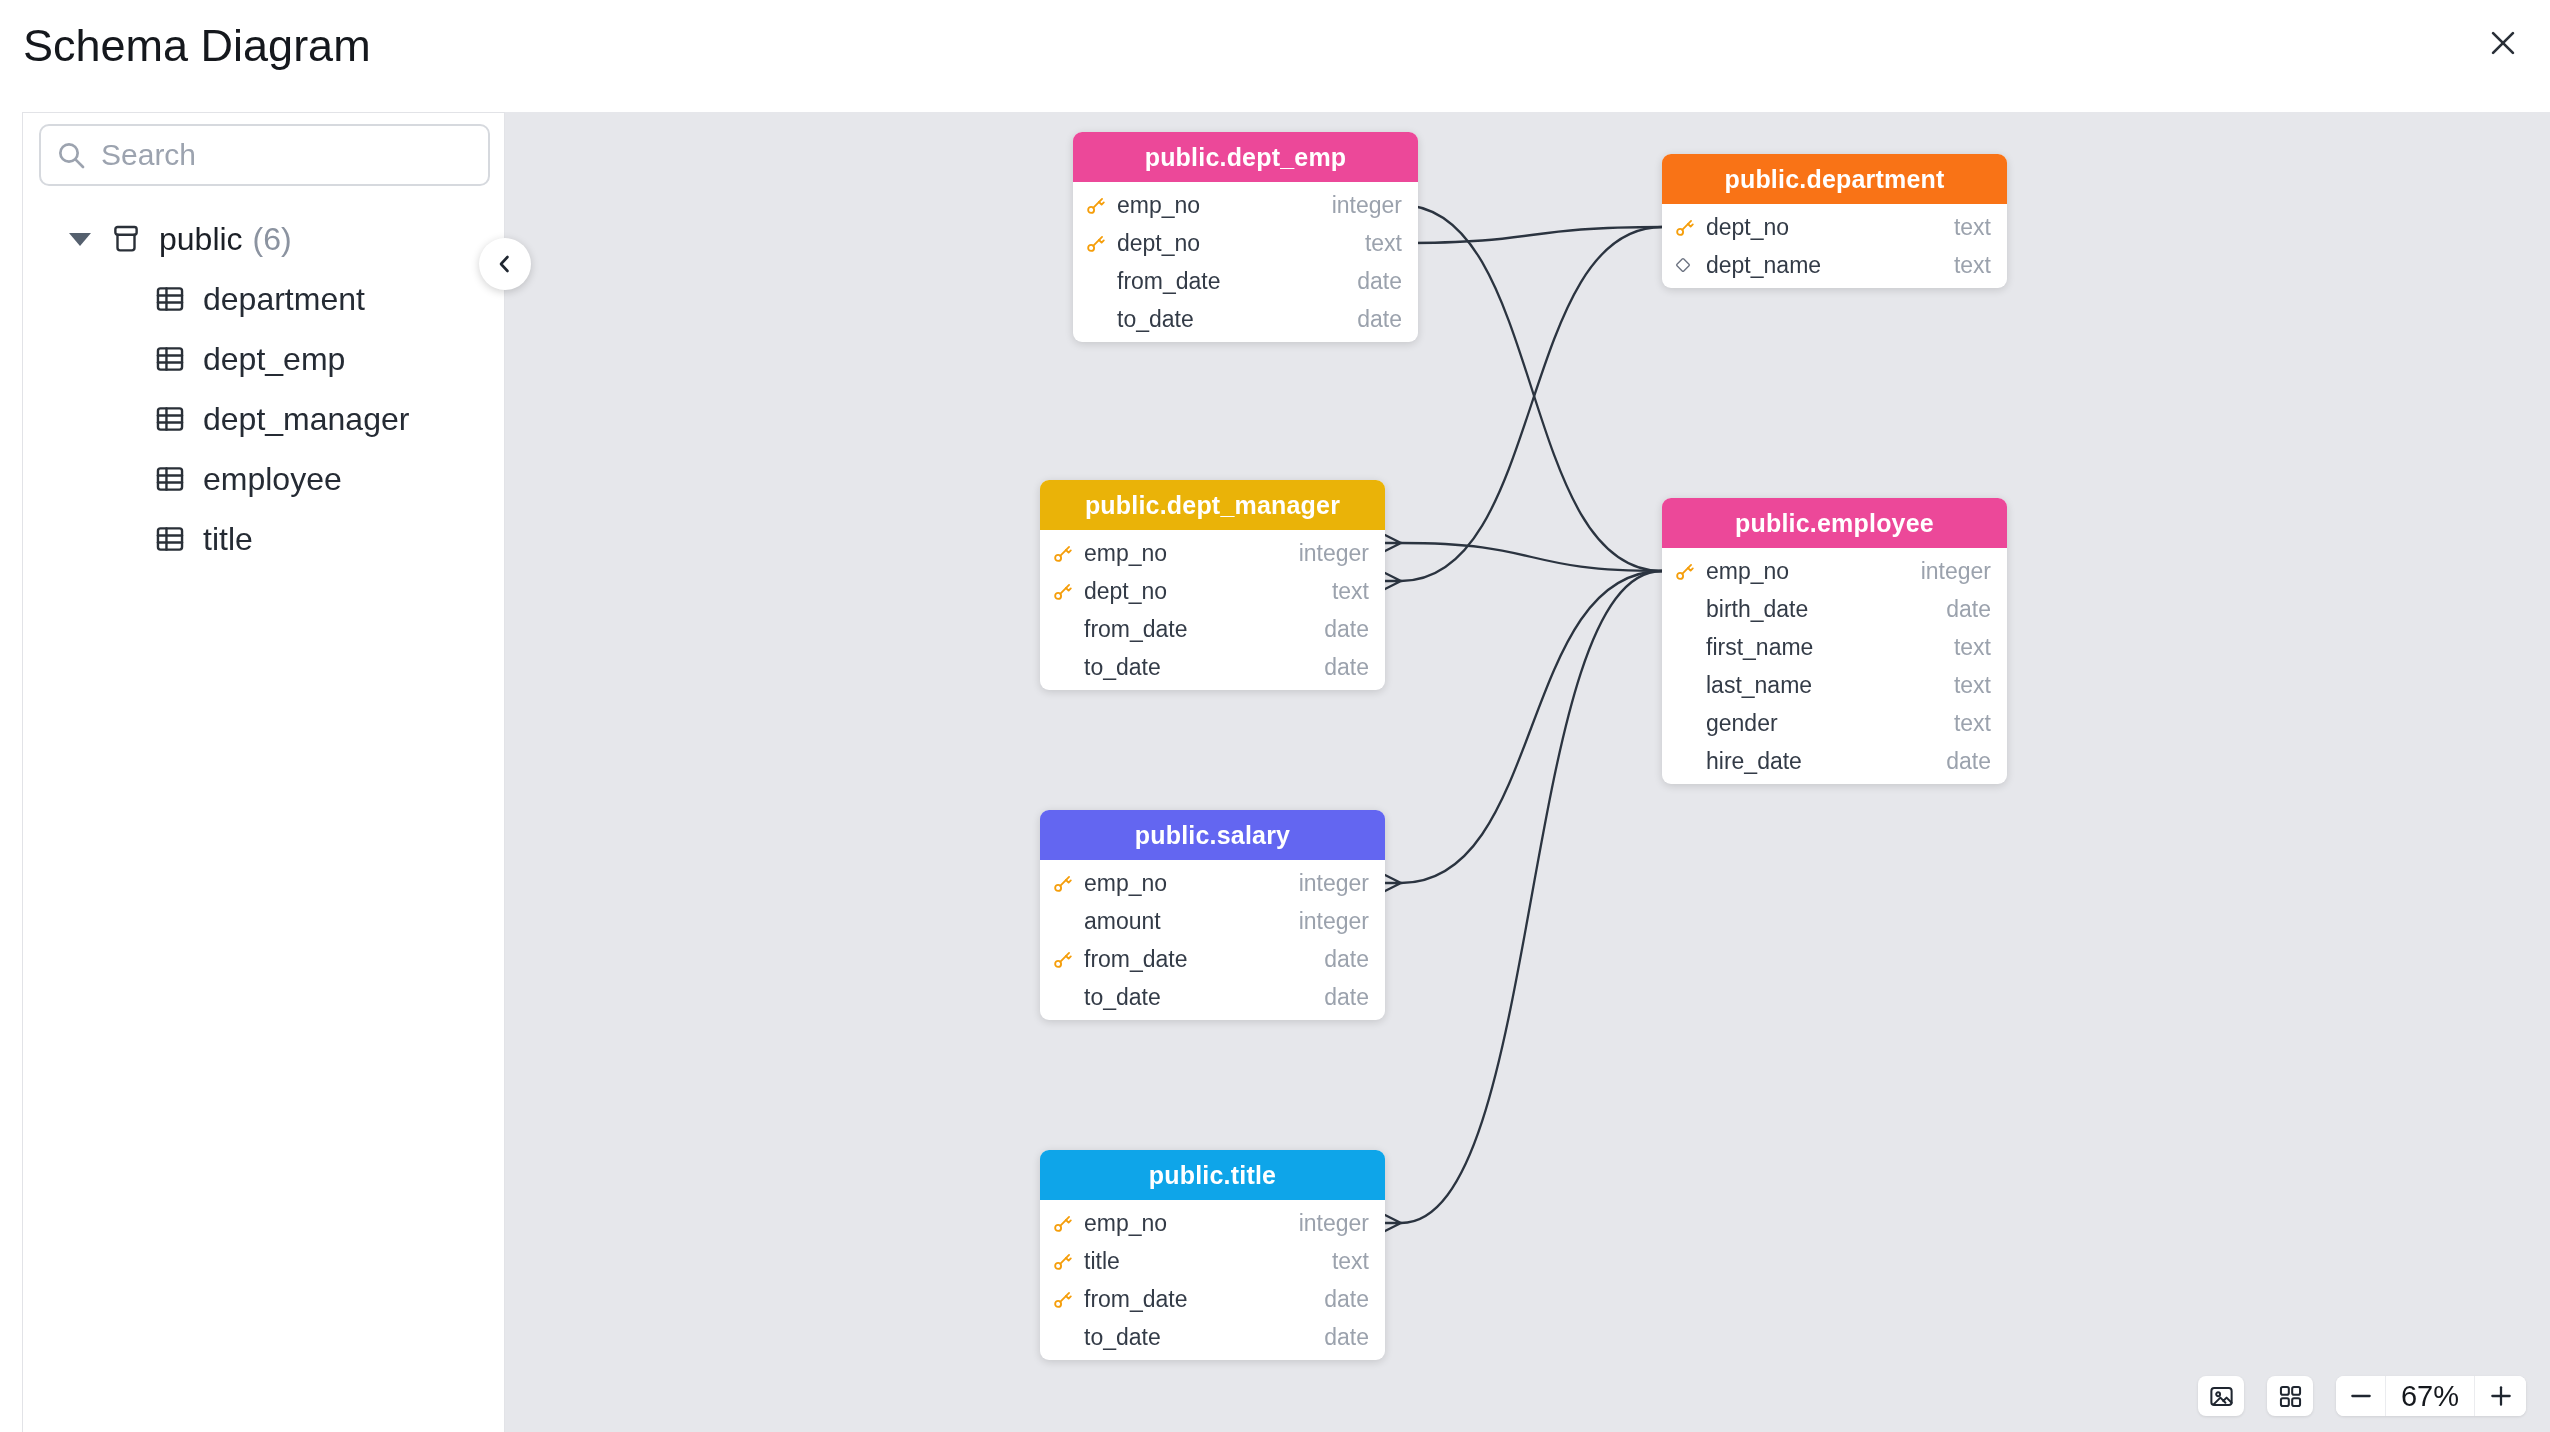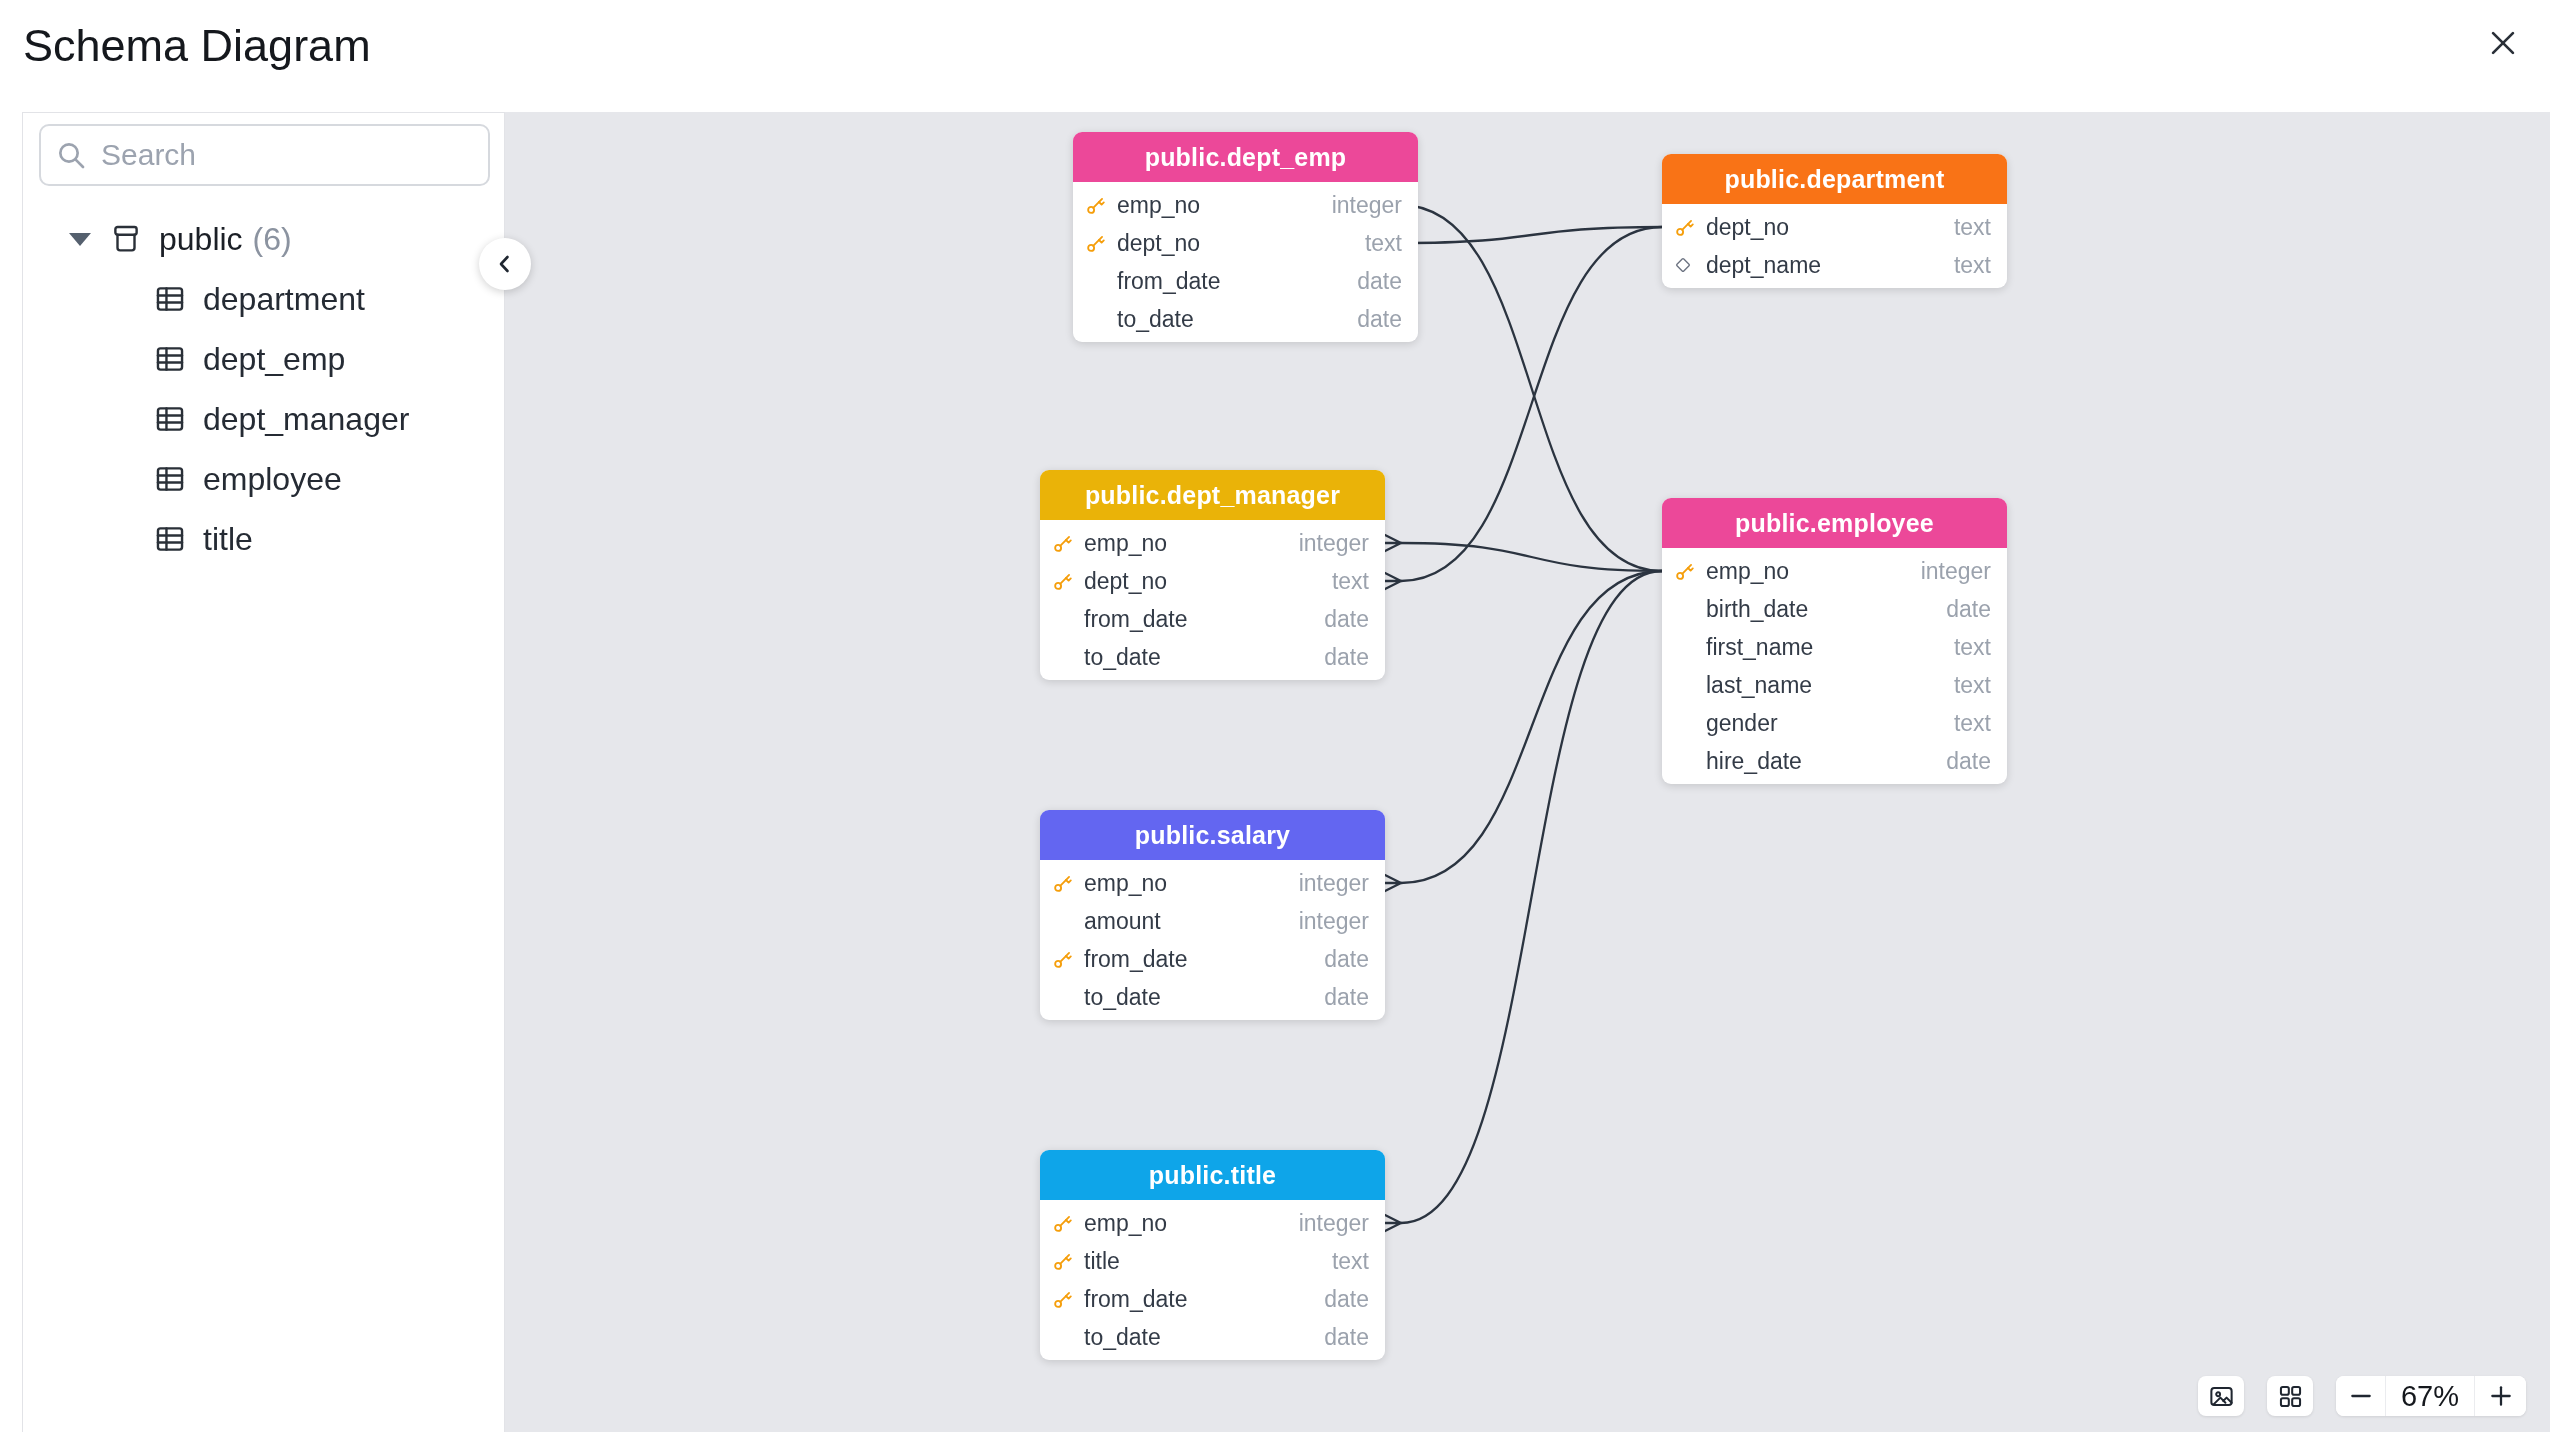--- a/index.html
+++ b/index.html
@@ -254,21 +254,21 @@
           <span class="col-icon">
             <svg width="18" height="18" viewBox="0 0 24 24" fill="none" stroke="#6b7280" stroke-width="1.8" stroke-linejoin="round">
               <rect x="5.6" y="5.6" width="12.8" height="12.8" transform="rotate(45 12 12)" rx="1.5"></rect>
             </svg>
           </span>
           <span class="col-name">dept_name</span>
           <span class="col-type">text</span>
         </div>
       </div>
     </div>
-    <div class="table-node" style="left: 1040px; top: 470px;">
+    <div class="table-node" style="left: 1040px; top: 480px;">
       <div class="table-node-header" style="background: rgb(234, 179, 8);">public.dept_manager</div>
       <div class="table-node-rows">
         <div class="col-row">
           <span class="col-icon">
             <svg width="21" height="21" viewBox="0 0 24 24" fill="none" stroke="#f59e0b" stroke-width="2.1" stroke-linecap="round" stroke-linejoin="round">
               <circle cx="7" cy="17" r="3.4"></circle>
               <path d="M9.4 14.6 19.5 4.5"></path>
               <path d="m16 8 3 3 2.5-2.5"></path>
             </svg>
           </span>

